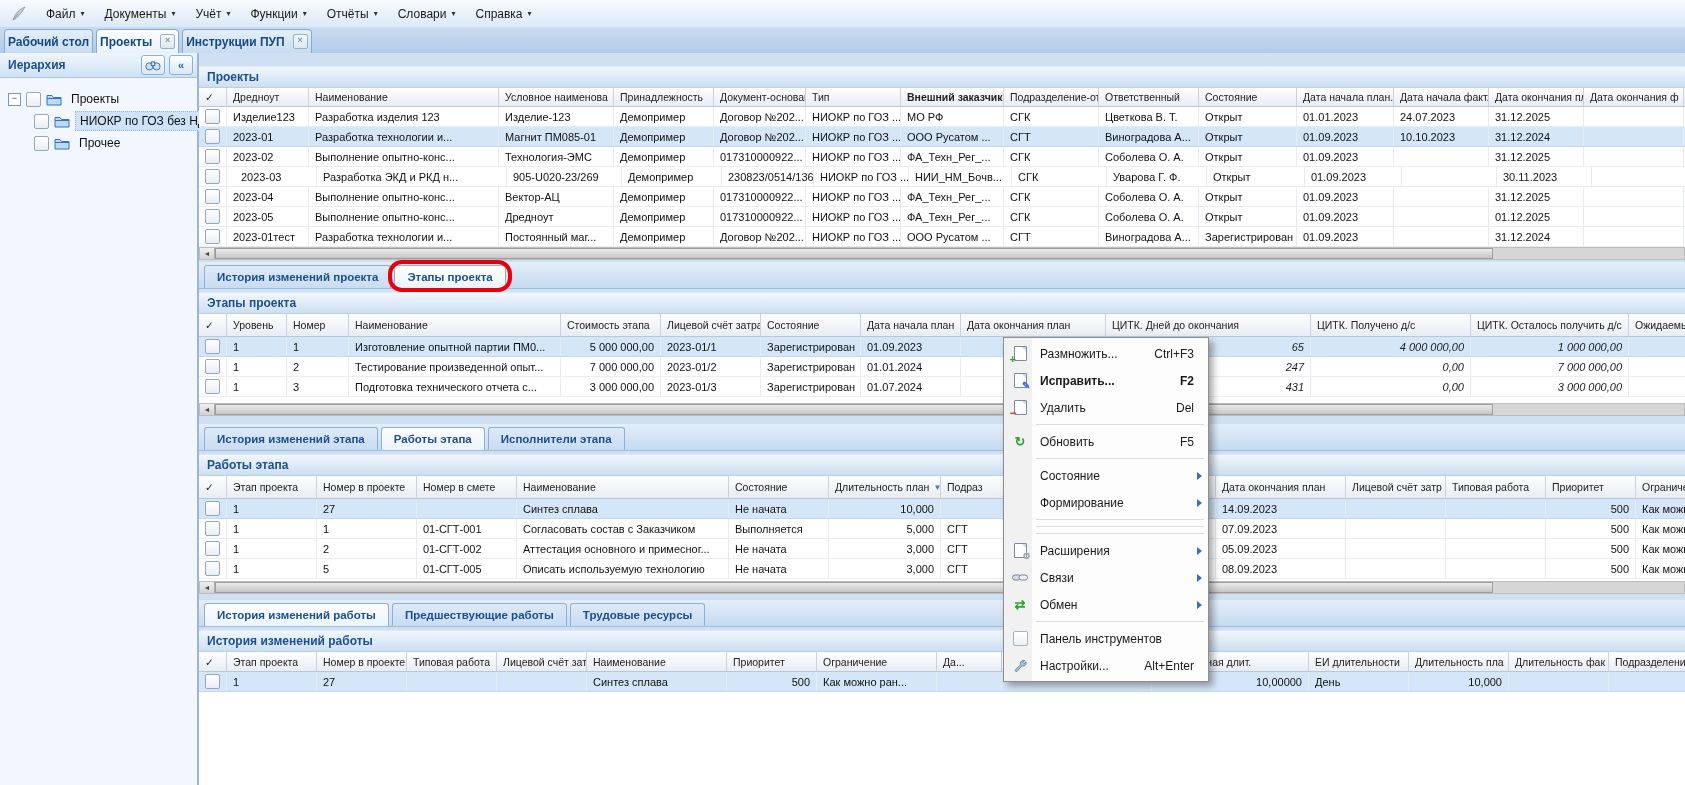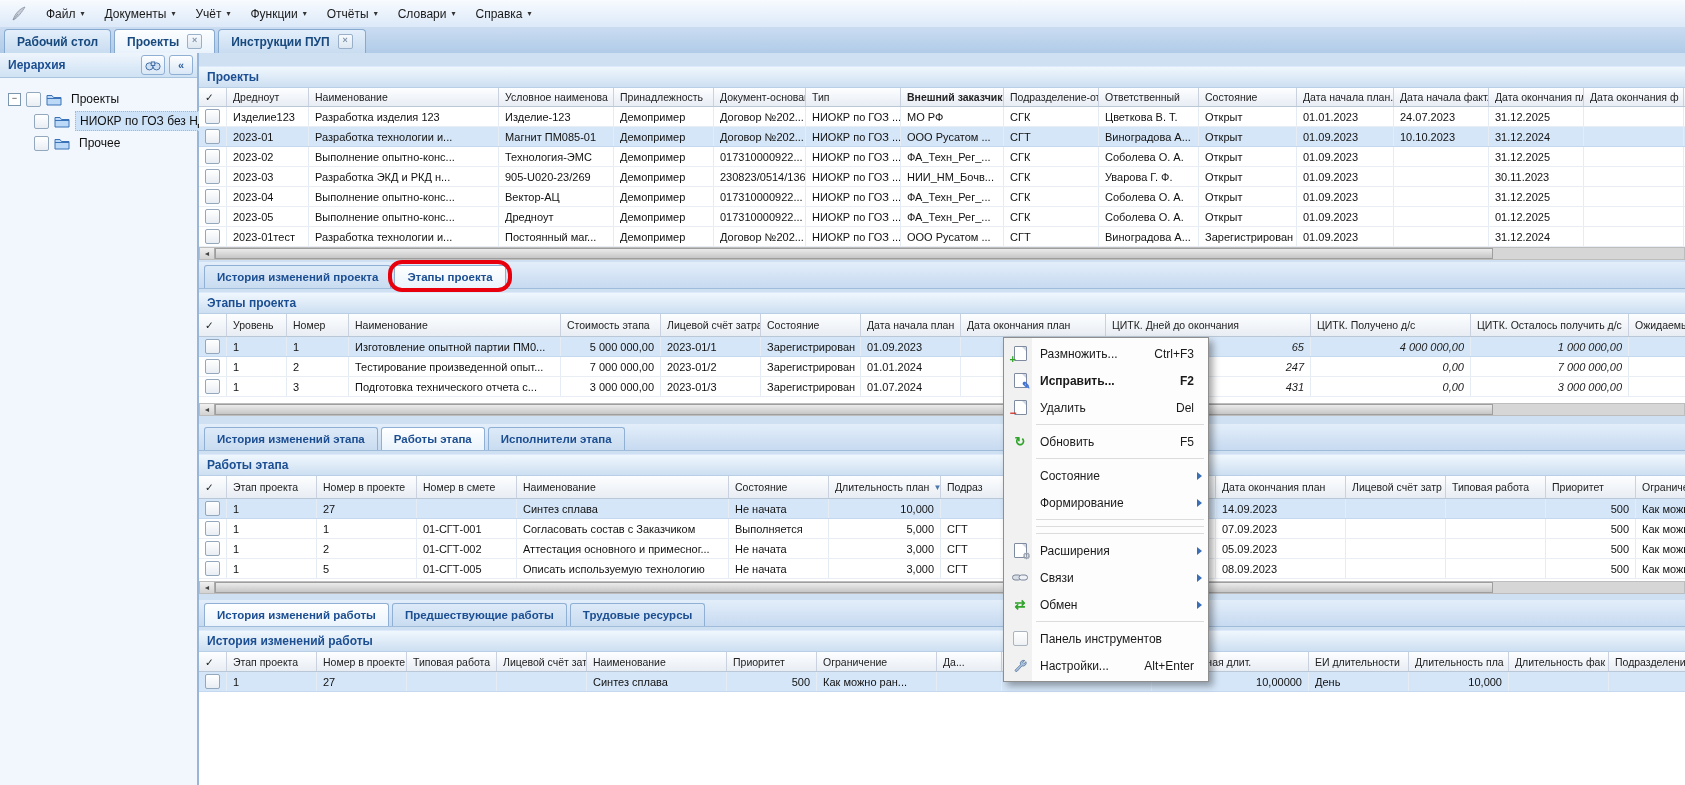--- a/index.html
+++ b/index.html
@@ -7,21 +7,21 @@
        font-family:"Liberation Sans",sans-serif;font-size:11px;color:#111;background:#cfe0f2}
   
   #menubar{position:absolute;top:0;left:0;right:0;height:27px;display:flex;align-items:center;
            padding-left:6px;background:linear-gradient(#f8fbff,#dce9f8);border-bottom:1px solid #c2d4ea}
   #logo{width:20px;height:20px;margin:0 8px 0 2px;display:flex;align-items:center;justify-content:center}
   .mitem{display:flex;align-items:center;gap:5px;padding:4px 10px;font-size:12px;color:#1a1a1a;border-radius:2px;cursor:default}
   .caret{font-size:8px;color:#333}
   
   #tabbar{position:absolute;top:27px;left:0;right:0;height:26px;display:flex;align-items:flex-end;gap:3px;
           padding-left:4px;background:linear-gradient(#cbdcf1,#b0cbe8);border-bottom:1px solid #8fb0d4}
-  .wtab{display:flex;align-items:center;gap:8px;height:23px;padding:0 12px;border:1px solid #86a9cf;border-bottom:none;
+  .wtab{display:flex;align-items:center;gap:8px;height:23px;padding:0 3px;border:1px solid #86a9cf;border-bottom:none;
         border-radius:4px 4px 0 0;background:linear-gradient(#e4effb,#c8dcf0);font-weight:bold;color:#17497e;font-size:12px}
   .wtab.active{background:linear-gradient(#fcfeff,#e9f2fc)}
   .tab-close{width:13px;height:13px;border:1px solid #9ab0c8;border-radius:2px;text-align:center;line-height:11px;
              font-size:9px;color:#7f94ab;background:linear-gradient(#f7fafd,#dde7f1)}
   
   #sidebar{position:absolute;top:53px;left:0;width:197px;bottom:0;background:#f2f7fd;border-right:2px solid #9ab6d6}
   .side-hdr{height:24px;display:flex;align-items:center;padding:0 4px 0 8px;font-weight:bold;font-size:12px;color:#1c4e92;
             background:linear-gradient(#eef5fc,#cfe2f4);border-bottom:1px solid #aac4de}
   .side-btn{width:22px;height:18px;border:1px solid #8fb0d4;border-radius:3px;margin-left:4px;
             display:flex;align-items:center;justify-content:center;color:#2b5f9e;font-weight:bold;font-size:11px;
@@ -303,21 +303,21 @@
           <div class="tcell" style="flex: 0 0 98px; width: 98px;">Открыт</div>
           <div class="tcell" style="flex: 0 0 97px; width: 97px;">01.09.2023</div>
           <div class="tcell" style="flex: 0 0 95px; width: 95px;"></div>
           <div class="tcell" style="flex: 0 0 95px; width: 95px;">31.12.2025</div>
           <div class="tcell" style="flex: 0 0 100px; width: 100px;"></div>
         </div>
         <div class="trow2">
           <div class="tcell chk" style="flex: 0 0 28px; width: 28px;">
             <span class="cb"></span>
           </div>
-          <div class="tcell" style="flex: 0 0 82px; width: 82px;">2023-03</div>
+          <div class="tcell" style="flex: 0 0 82px; width: 82px; margin-left: 8px;">2023-03</div>
           <div class="tcell" style="flex: 0 0 190px; width: 190px;">Разработка ЭКД и РКД н...</div>
           <div class="tcell" style="flex: 0 0 115px; width: 115px;">905-U020-23/269</div>
           <div class="tcell" style="flex: 0 0 100px; width: 100px;">Демопример</div>
           <div class="tcell" style="flex: 0 0 92px; width: 92px;">230823/0514/136</div>
           <div class="tcell" style="flex: 0 0 95px; width: 95px;">НИОКР по ГОЗ ...</div>
           <div class="tcell" style="flex: 0 0 103px; width: 103px;">НИИ_НМ_Бочв...</div>
           <div class="tcell" style="flex: 0 0 95px; width: 95px;">СГК</div>
           <div class="tcell" style="flex: 0 0 100px; width: 100px;">Уварова Г. Ф.</div>
           <div class="tcell" style="flex: 0 0 98px; width: 98px;">Открыт</div>
           <div class="tcell" style="flex: 0 0 97px; width: 97px;">01.09.2023</div>

